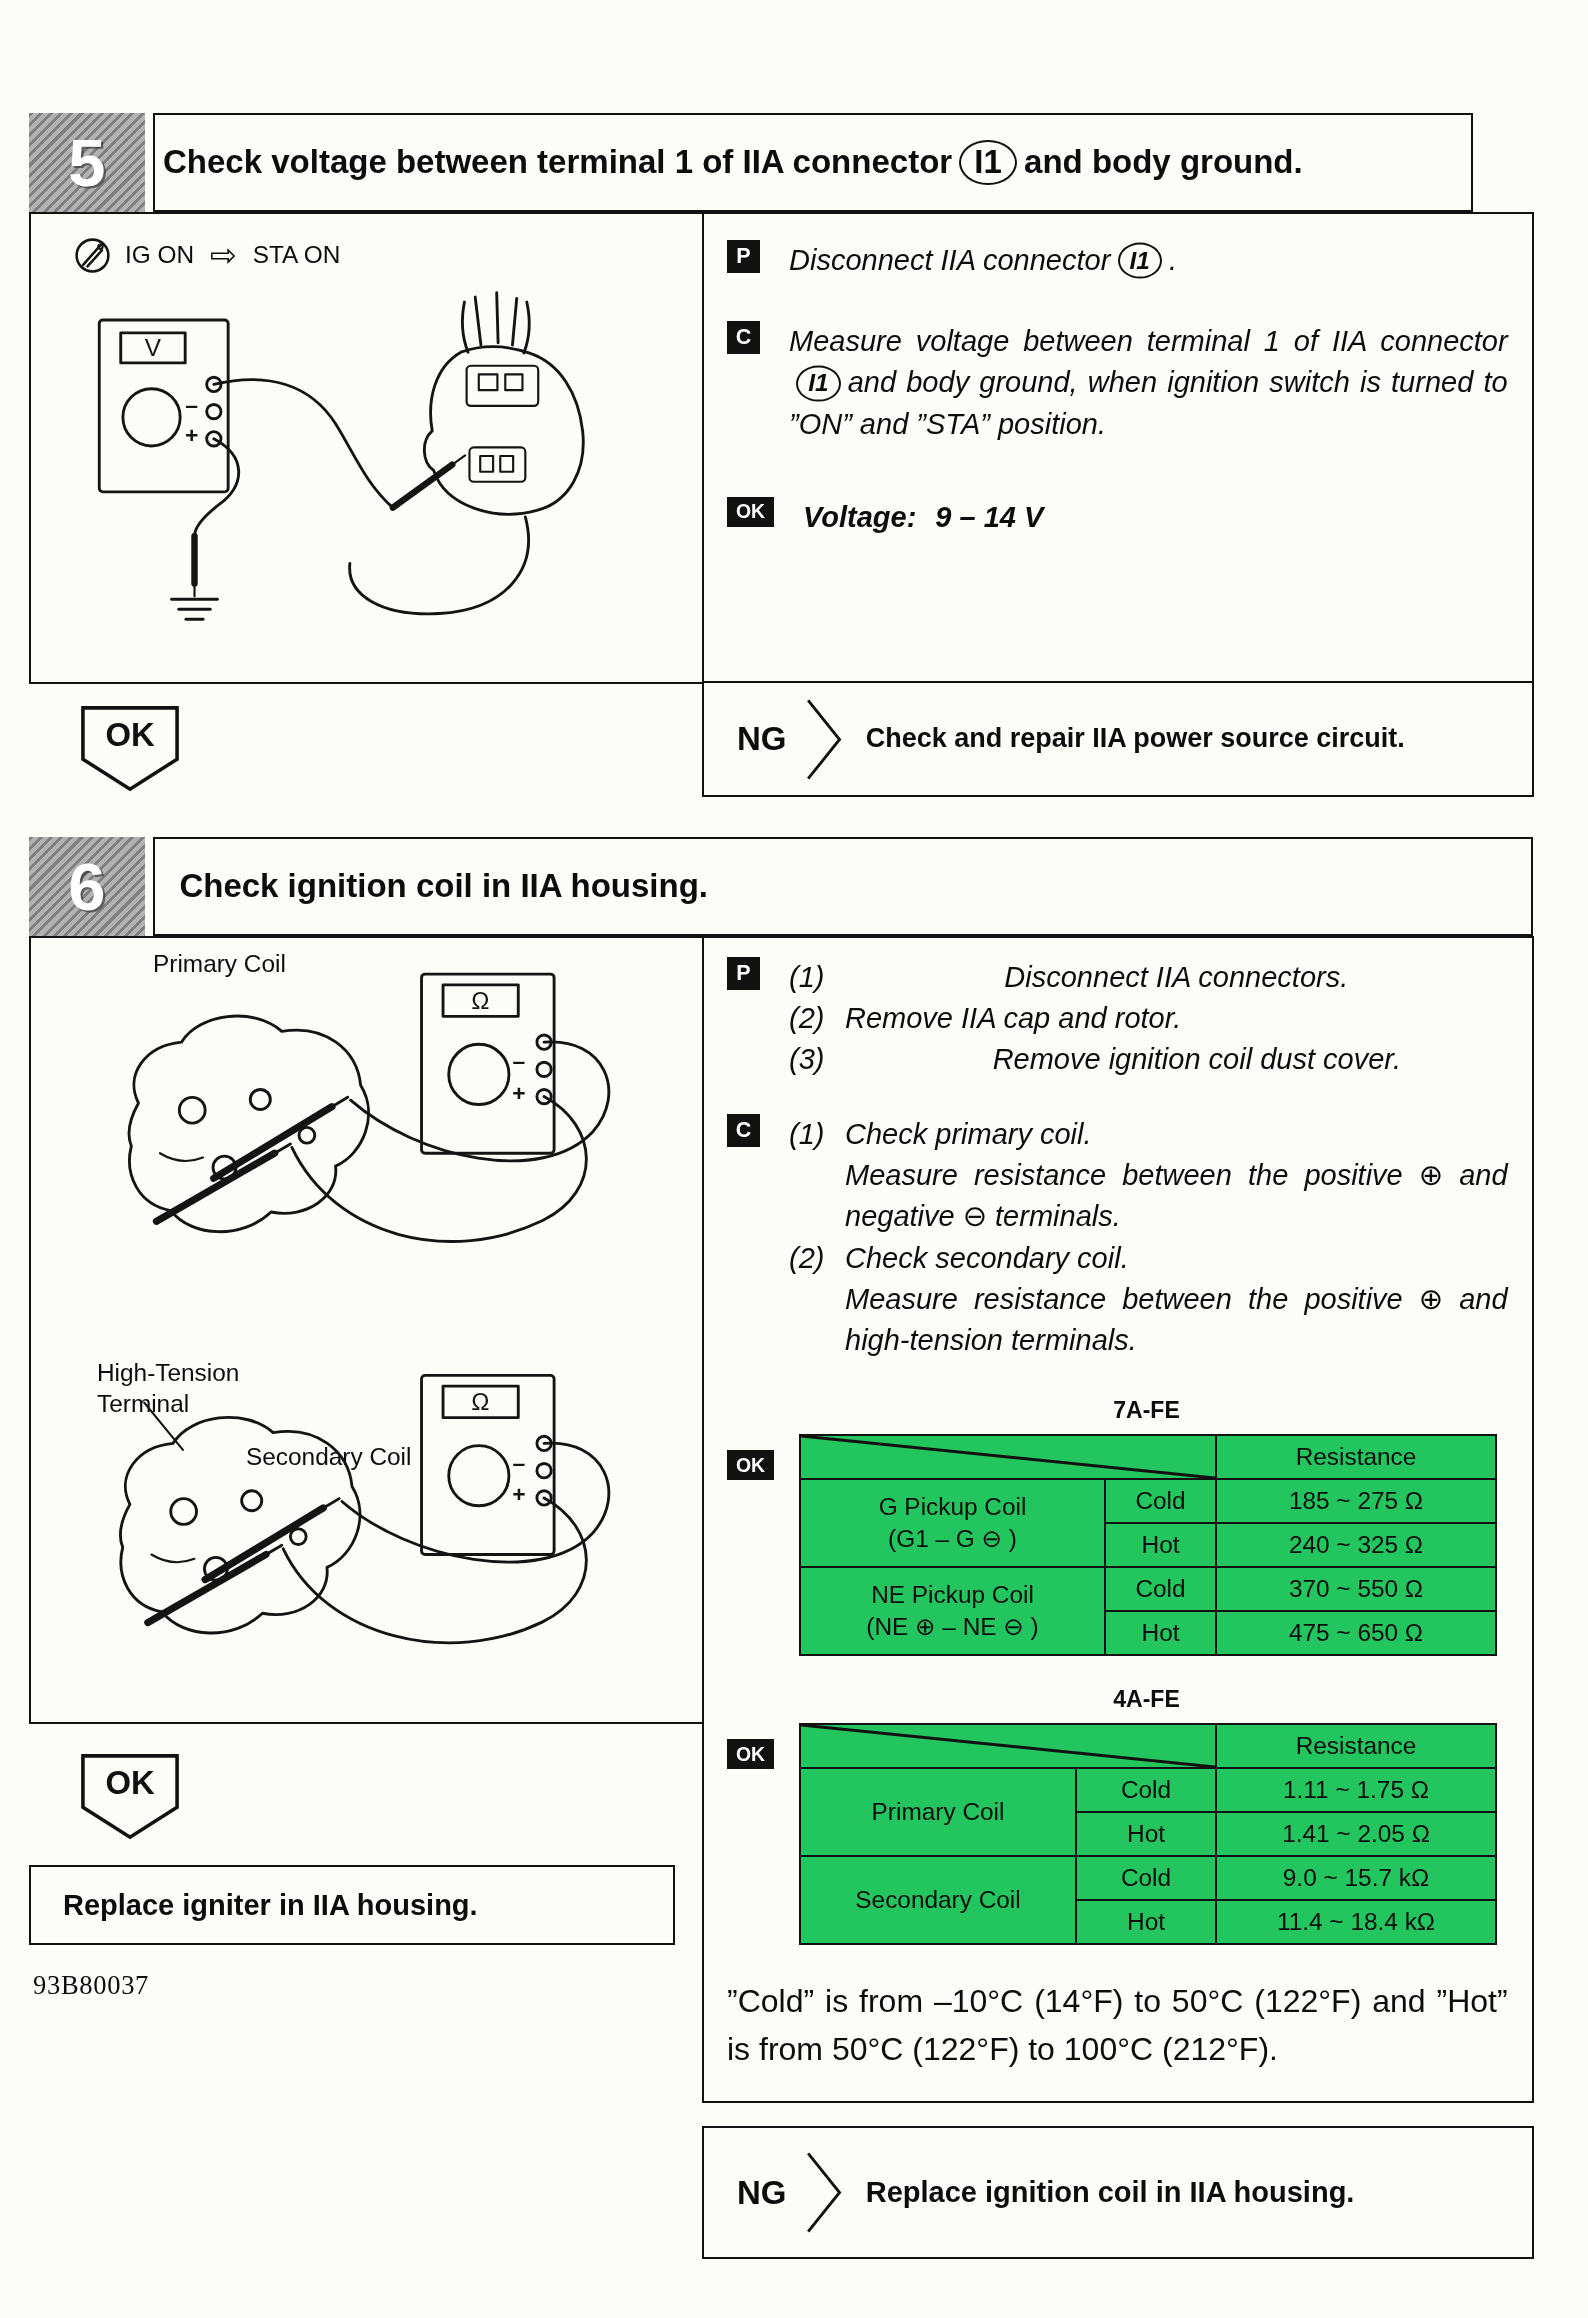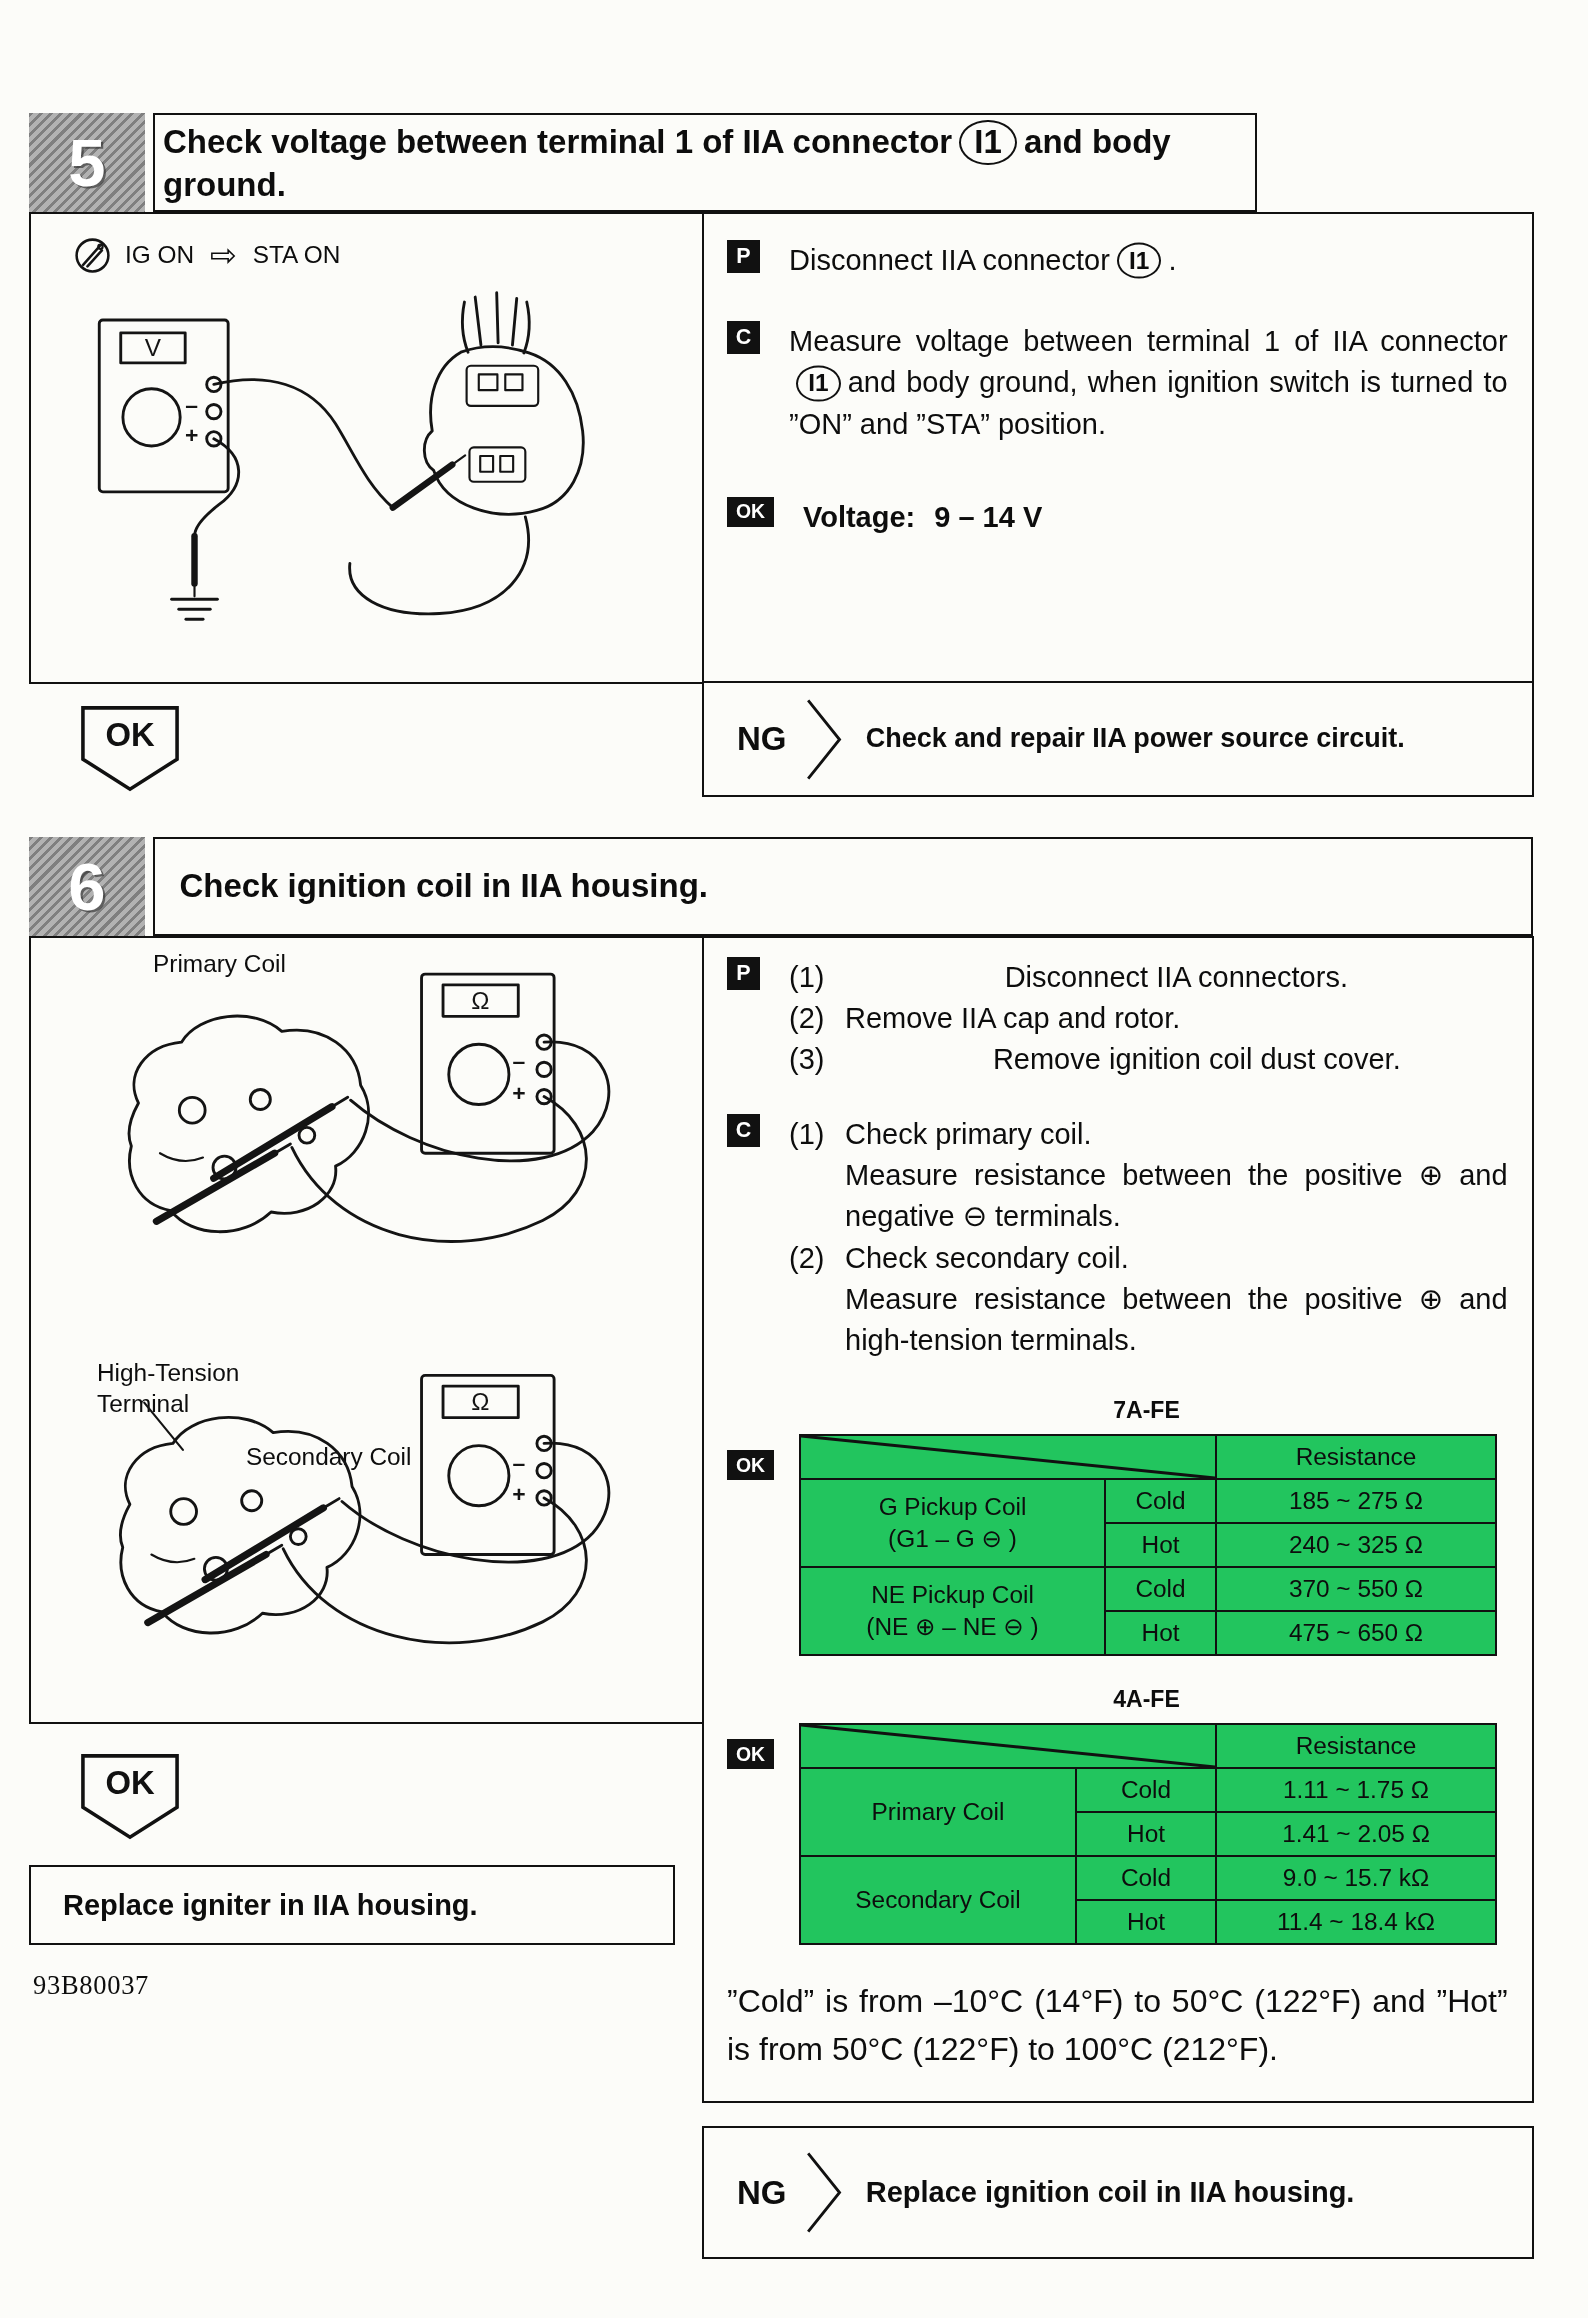--- a/index.html
+++ b/index.html
@@ -43,21 +43,21 @@
     display:inline-flex; align-items:center; justify-content:center;
     background:#111; color:#fff; font-weight:bold; flex:none;
   }
   .badge.sq { width:33px; height:33px; font-size:21.5px; }
   .badge.okb { min-width:47px; height:30px; font-size:19.4px; padding:0 6.5px; }
 
   
   .proc-pad { padding:26px 24.4px 0 23px; }
   .proc-row { display:flex; align-items:flex-start; gap:29px; }
   .proc-row + .proc-row { margin-top:40px; }
-  .ptext { font-size:29px; line-height:1.42; text-align:justify; flex:1; }
+  .ptext { font-size:29px; line-height:1.42; text-align:justify; flex:1;font-style:italic; }
   .ptext.bold { font-weight:bold; text-align:left; }
   .spec-val { margin-left:19px; }
   .numbered { display:flex; }
   .numbered .inum { width:56px; flex:none; }
   .numbered .itext { flex:1; text-align:justify; }
 
   
   .ok-flag { width:100px; height:87px; }
   .ok-flag svg { width:100%; height:100%; }
   .ok-flag polygon { fill:#fcfcf9; stroke:#111; stroke-width:5; }
@@ -105,21 +105,21 @@
 </style>
 </head>
 <body>
 
 <div class="page">
 
   <div class="abs num-box" style="left:29px;top:113px;">
     <span class="num">5</span>
   </div>
 
-  <div class="abs title-box" style="left:153px;top:113px;width:1104px;height:99px;padding-left:8px;">
+  <div class="abs title-box" style="left:153px;top:113px;width:1320px;height:99px;padding-left:8px;">
     <div class="tline">
       <span>Check voltage between terminal 1 of IIA connector</span><span class="oval">I1</span><span>and body ground.</span>
     </div>
   </div>
 
   <div class="abs frame" style="left:29px;top:212px;width:676px;height:472px;padding-left:12px;">
     <div class="cond-row">
       <svg width="39" height="39" viewBox="0 0 54 54" class="dwg">
         <circle cx="27" cy="27" r="22" stroke-width="3.5"></circle>
         <line x1="14" y1="40" x2="37" y2="14" stroke-width="3.5"></line>

